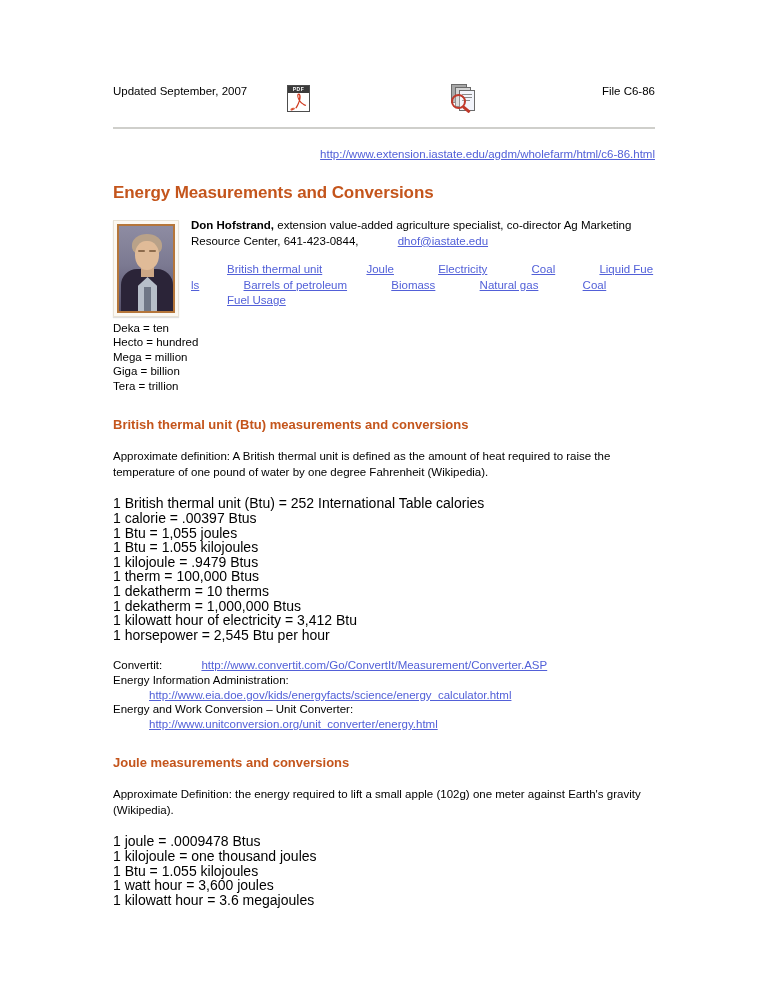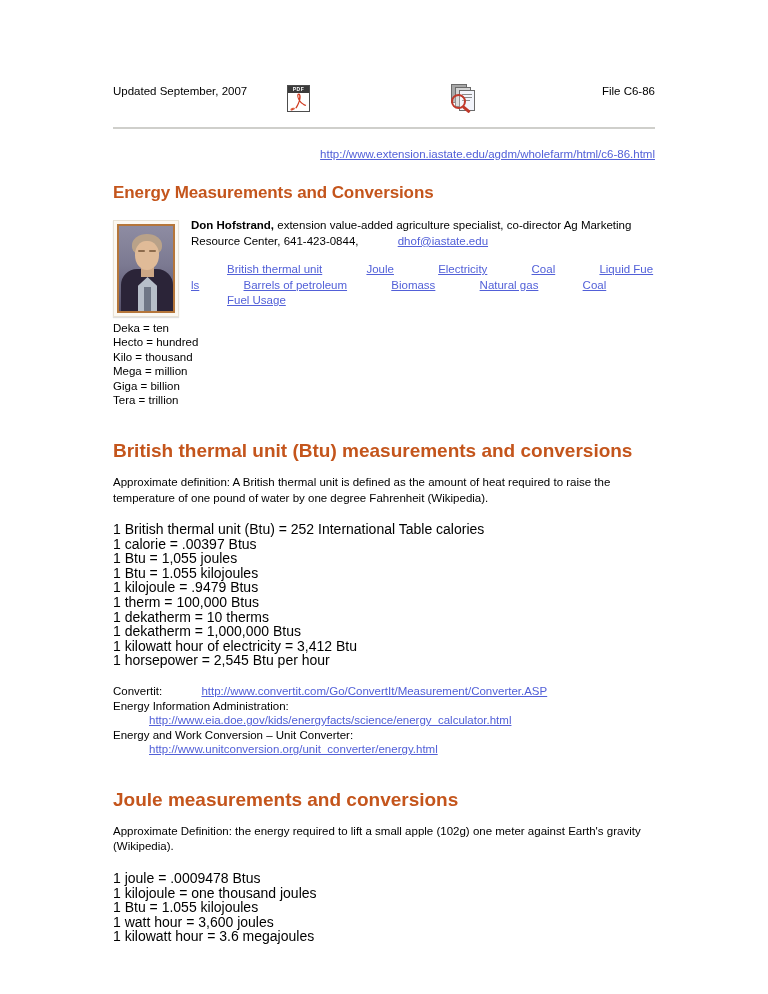--- a/index.html
+++ b/index.html
@@ -267,22 +267,22 @@
     margin-top: 12px;
     font-size: 11.5px;
     line-height: 14.6px;
   }
   .prefix-list div { white-space: nowrap; }
 
   .clearer { clear: both; height: 0; font-size: 0; line-height: 0; }
 
   
   .section-title {
-    margin: 34px 0 0 0;
-    font-size: 19px;
+    margin: 23px 0 0 0;
+    font-size: 13px;
     font-weight: bold;
     color: #c4551c;
     line-height: 18px;
   }
   .para {
     margin-top: 15px;
     font-size: 11.5px;
     line-height: 15.5px;
   }
   .conv-list {
@@ -384,21 +384,20 @@
         <a class="link" href="#">Barrels of petroleum</a>
         <a class="link" href="#">Biomass</a>
         <a class="link" href="#">Natural gas</a>
         <a class="link" href="#">Coal</a>
         <a class="link" href="#">Fuel Usage</a>
       </div>
 
       <div class="prefix-list">
         <div>Deka = ten</div>
         <div>Hecto = hundred</div>
-        <div>Kilo = thousand</div>
         <div>Mega = million</div>
         <div>Giga = billion</div>
         <div>Tera = trillion</div>
       </div>
       <div class="clearer"></div>
     </div>
 
     <h2 class="section-title">British thermal unit (Btu) measurements and conversions</h2>
     <p class="para">Approximate definition: A British thermal unit is defined as the amount of heat required to raise the temperature of one pound of water by one degree Fahrenheit (Wikipedia).</p>
 

